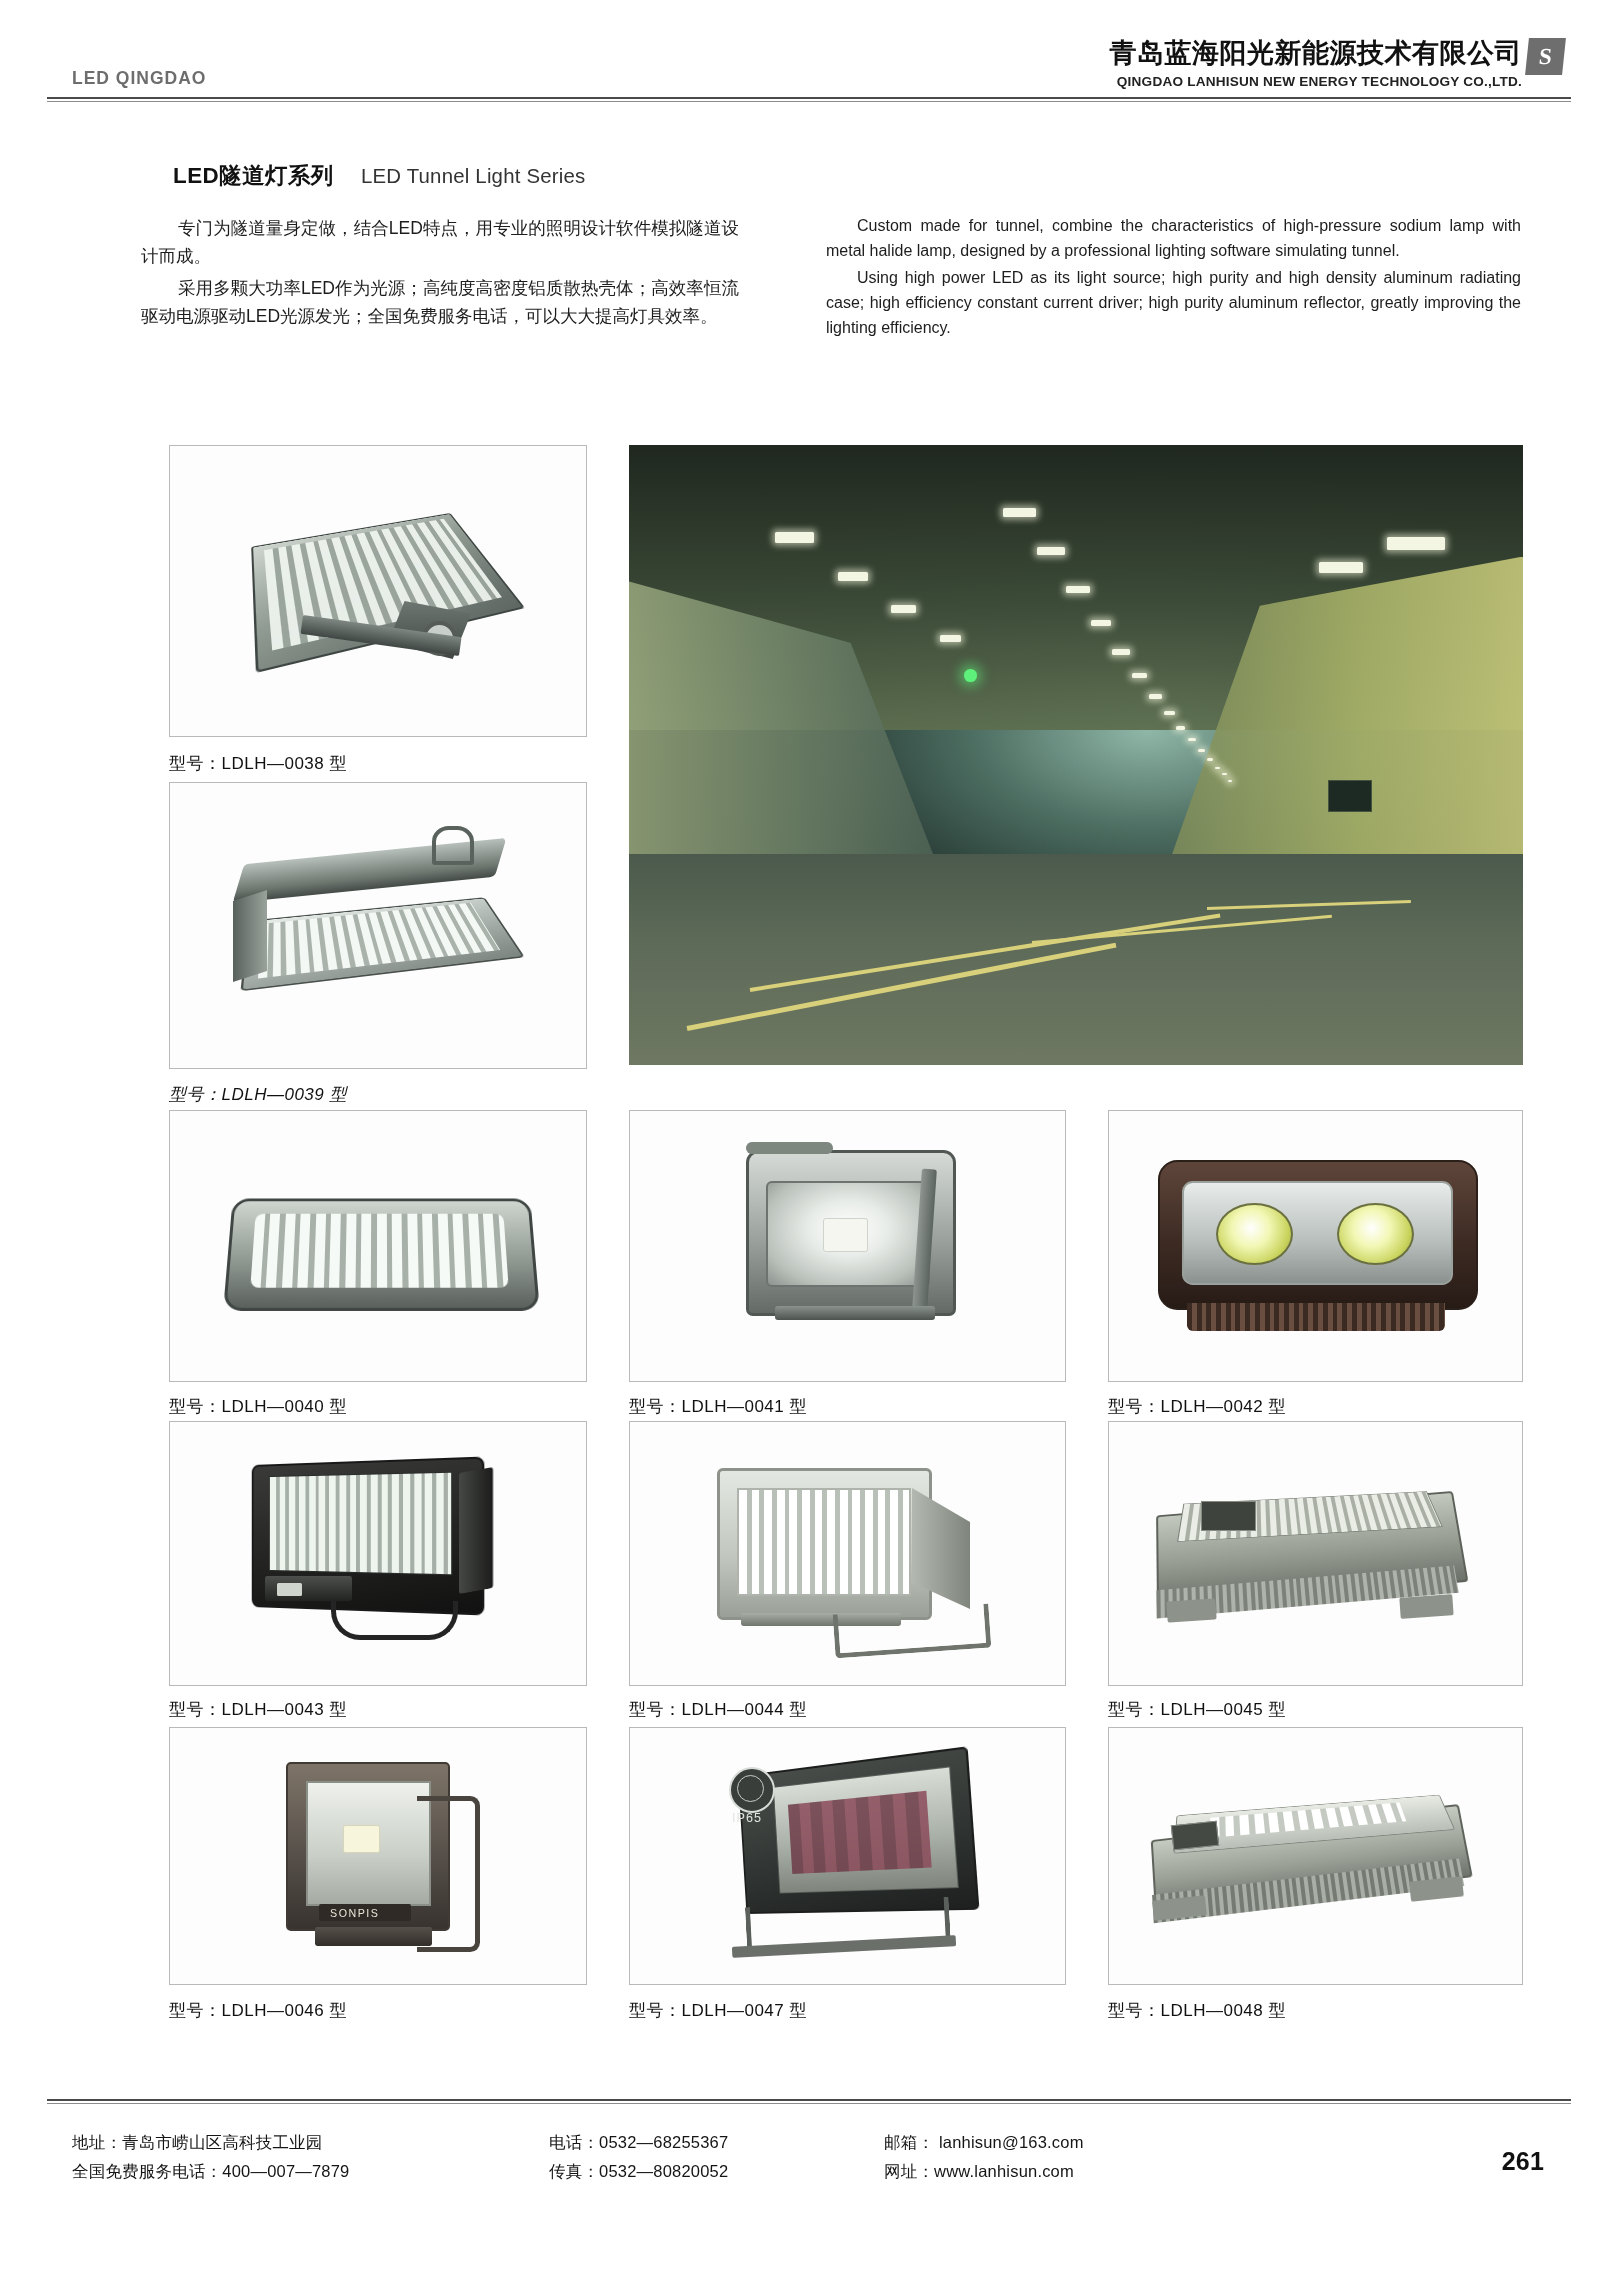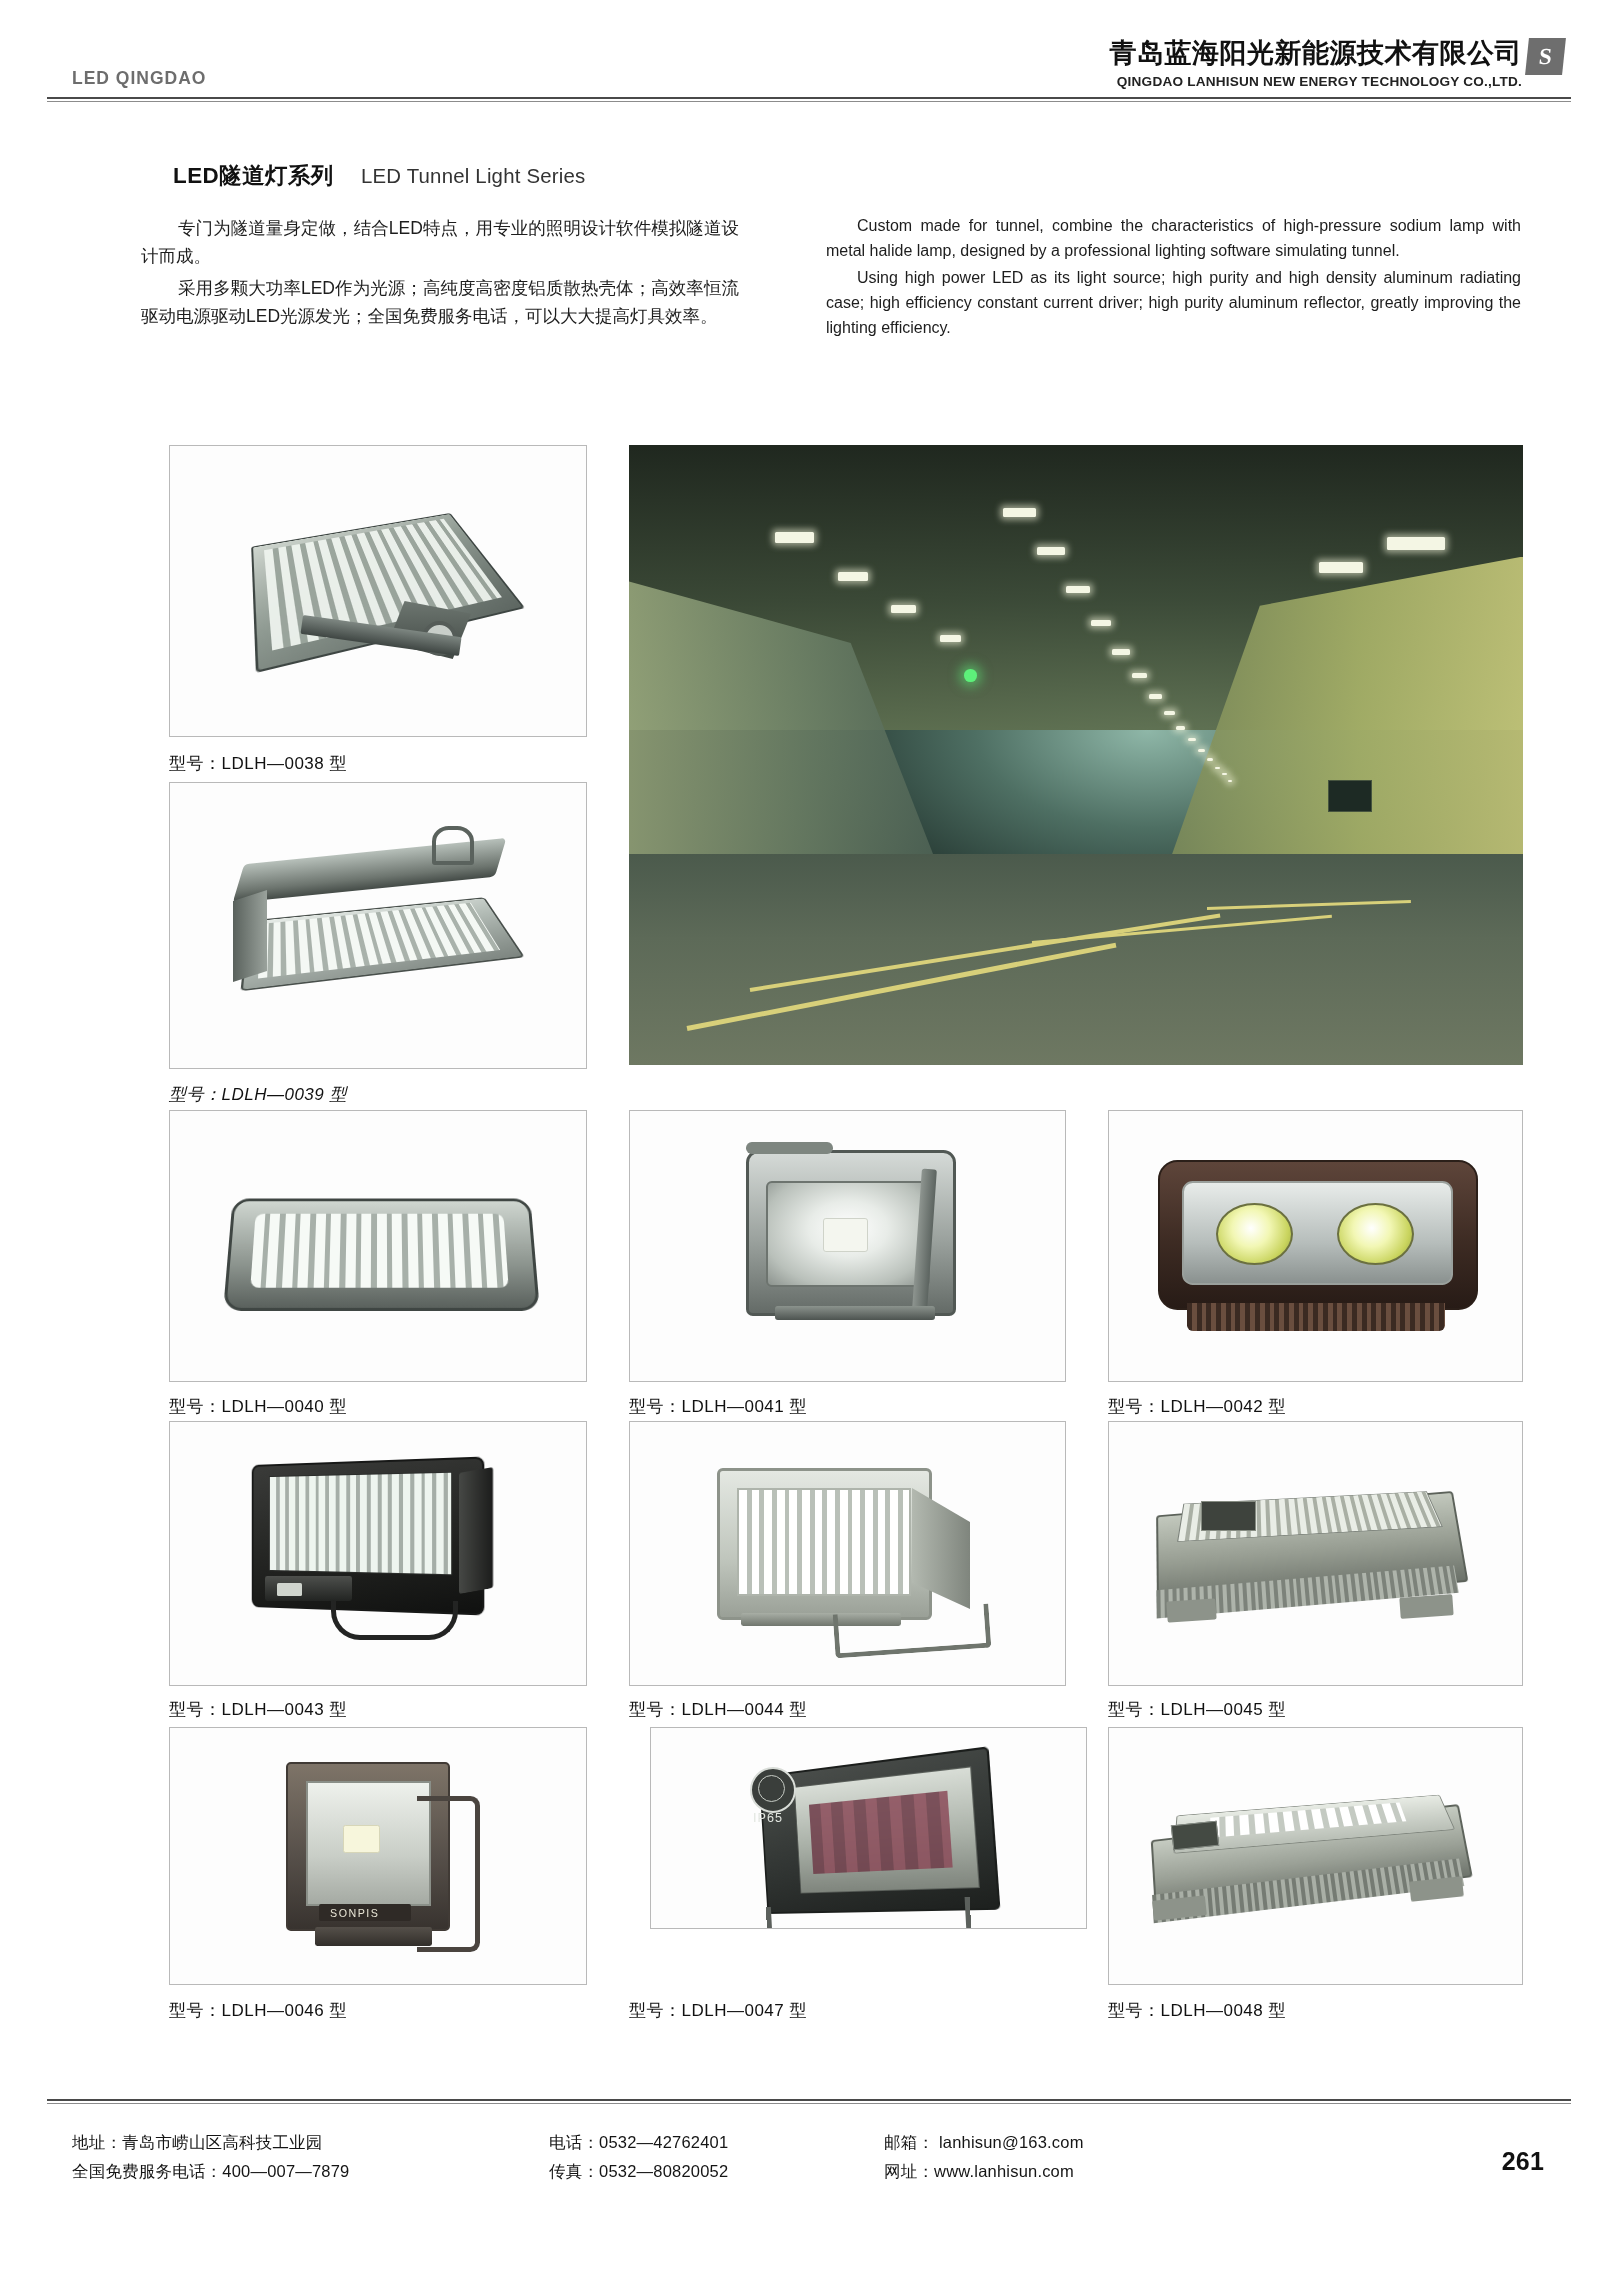--- a/index.html
+++ b/index.html
@@ -425,21 +425,21 @@
       <div style="position:absolute;left:49px;top:29px;width:121px;height:121px;background:linear-gradient(180deg,#eef1ec 0%,#c9cec7 60%,#a5aaa3 100%);border:2.9px solid #8a8f88;"></div>
       <div style="position:absolute;left:86px;top:73px;width:35px;height:26px;background:#f7f6dc;border-radius:2.4px;border:1.9px solid #d7d6b8;"></div>
       <div style="position:absolute;left:62px;top:152px;width:92px;height:16.5px;background:#2f2a26;border-radius:1.9px;"></div>
       <div style="position:absolute;left:73px;top:155px;width:73px;height:10.7px;color:#e9e6d6;font-size:10.7px;letter-spacing:1.5px;font-family:'Liberation Sans',sans-serif;">SONPIS</div>
       <div style="position:absolute;left:160px;top:44px;width:58px;height:146px;border:5.8px solid #4a443f;border-radius:0 9.7px 9.7px 0;border-left:none;"></div>
       <div style="position:absolute;left:58px;top:175px;width:117px;height:19.4px;background:linear-gradient(180deg,#55504a,#322e2a);border-radius:2.4px;"></div>
     </div>
   </div>
   <div class="caption" style="left:169px;top:1999px;">型号：LDLH—0046 型</div>
 
-  <div class="frame" style="left:629px;top:1727px;width:437px;height:202px;margin-left:21px;">
+  <div class="frame" style="left:629px;top:1727px;width:437px;height:258px;">
     <div class="lamp-art" style="left:53px;top:19.4px;width:335px;height:219px;">
       <div style="position:absolute;left:44px;top:14.6px;width:238px;height:146px;background:linear-gradient(170deg,#4b4f4c 0%,#2f3331 60%,#1d201e 100%);transform:perspective(437px) rotateY(-18deg) rotateZ(-4deg);border:2.4px solid #1b1e1c;border-radius:4.9px;"></div>
       <div style="position:absolute;left:83px;top:30px;width:185px;height:112px;background:linear-gradient(180deg,#d8ddd6 0%,#aab1a8 55%,#7f857d 100%);transform:perspective(437px) rotateY(-18deg) rotateZ(-4deg);border:1.9px solid #595e59;"></div>
       <div style="position:absolute;left:100px;top:51px;width:146px;height:73px;background:repeating-linear-gradient(90deg,#6d3a46 0 12.6px,#8a4a58 12.6px 25px);transform:perspective(437px) rotateY(-18deg) rotateZ(-4deg);opacity:0.85;"></div>
       <div style="position:absolute;left:46px;top:19.4px;width:42px;height:42px;border-radius:50%;border:2.9px solid #d9ddd8;background:#3a3e3b;"></div>
       <div style="position:absolute;left:54px;top:28px;width:25px;height:25px;border-radius:50%;border:1.9px solid #c6cbc4;"></div>
       <div style="position:absolute;left:49px;top:64px;width:53px;height:16.5px;color:#e2e6e0;font-size:12.6px;letter-spacing:1px;font-family:'Liberation Sans',sans-serif;">IP65</div>
       <div style="position:absolute;left:63px;top:155px;width:194px;height:44px;border:5.8px solid #5b605c;border-radius:0 0 5.8px 5.8px;border-top:none;transform:rotate(-3deg);"></div>
       <div style="position:absolute;left:49px;top:194px;width:224px;height:10.7px;background:#6a6f6a;border-radius:1.9px;transform:rotate(-3deg);"></div>
     </div>
@@ -460,21 +460,21 @@
   <div class="caption" style="left:1108px;top:1999px;">型号：LDLH—0048 型</div>
 
   <div class="footer-rule"></div>
   <div class="footer-rule2"></div>
   <div class="footer">
     <div class="f-col a">
       <div>地址：青岛市崂山区高科技工业园</div>
       <div>全国免费服务电话：400—007—7879</div>
     </div>
     <div class="f-col b">
-      <div>电话：0532—42762401</div>
+      <div>电话：0532—68255367</div>
       <div>传真：0532—80820052</div>
     </div>
     <div class="f-col c">
       <div>邮箱： lanhisun@163.com</div>
       <div>网址：www.lanhisun.com</div>
     </div>
     <div class="page-num">261</div>
   </div>
 
 </div>

